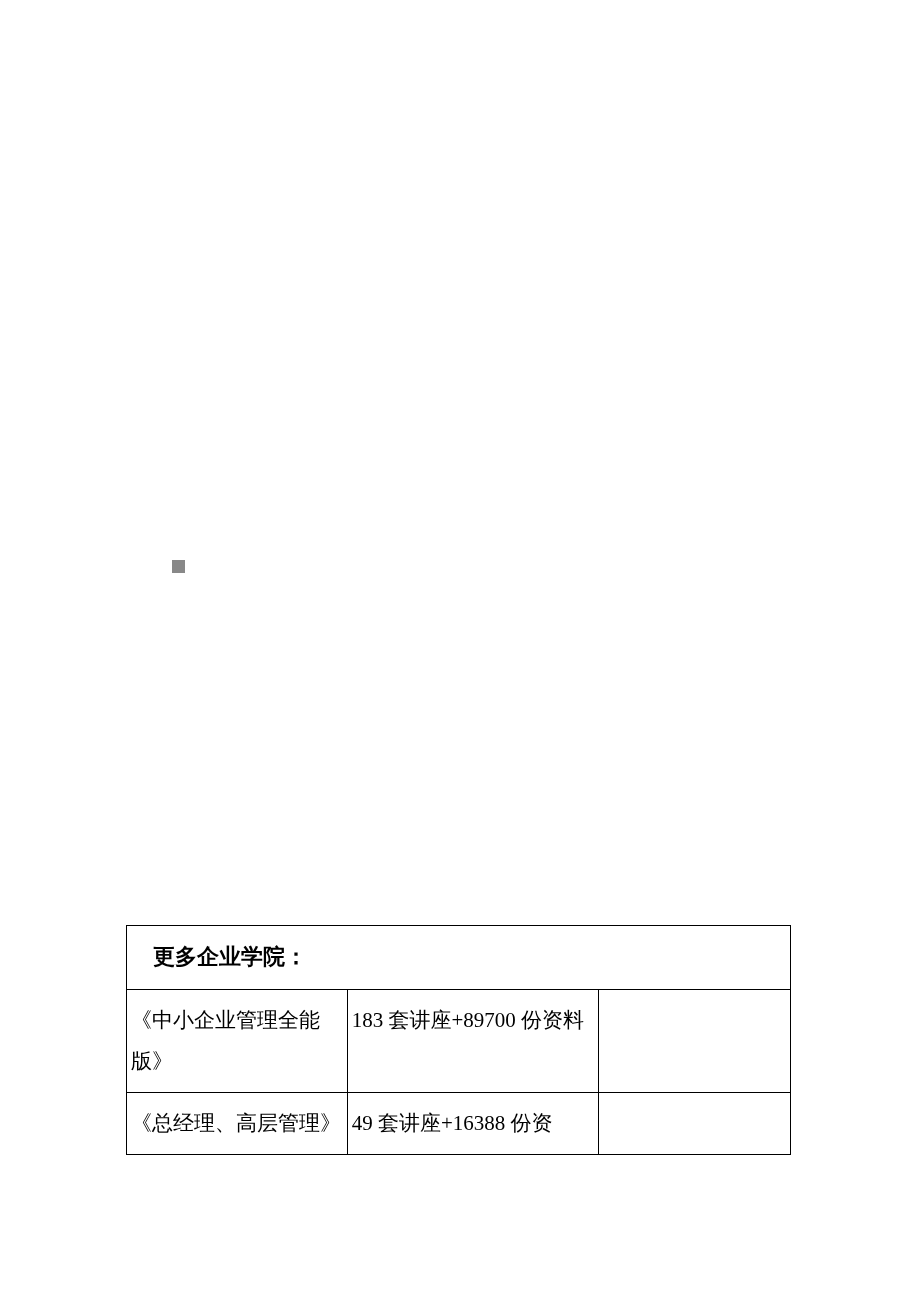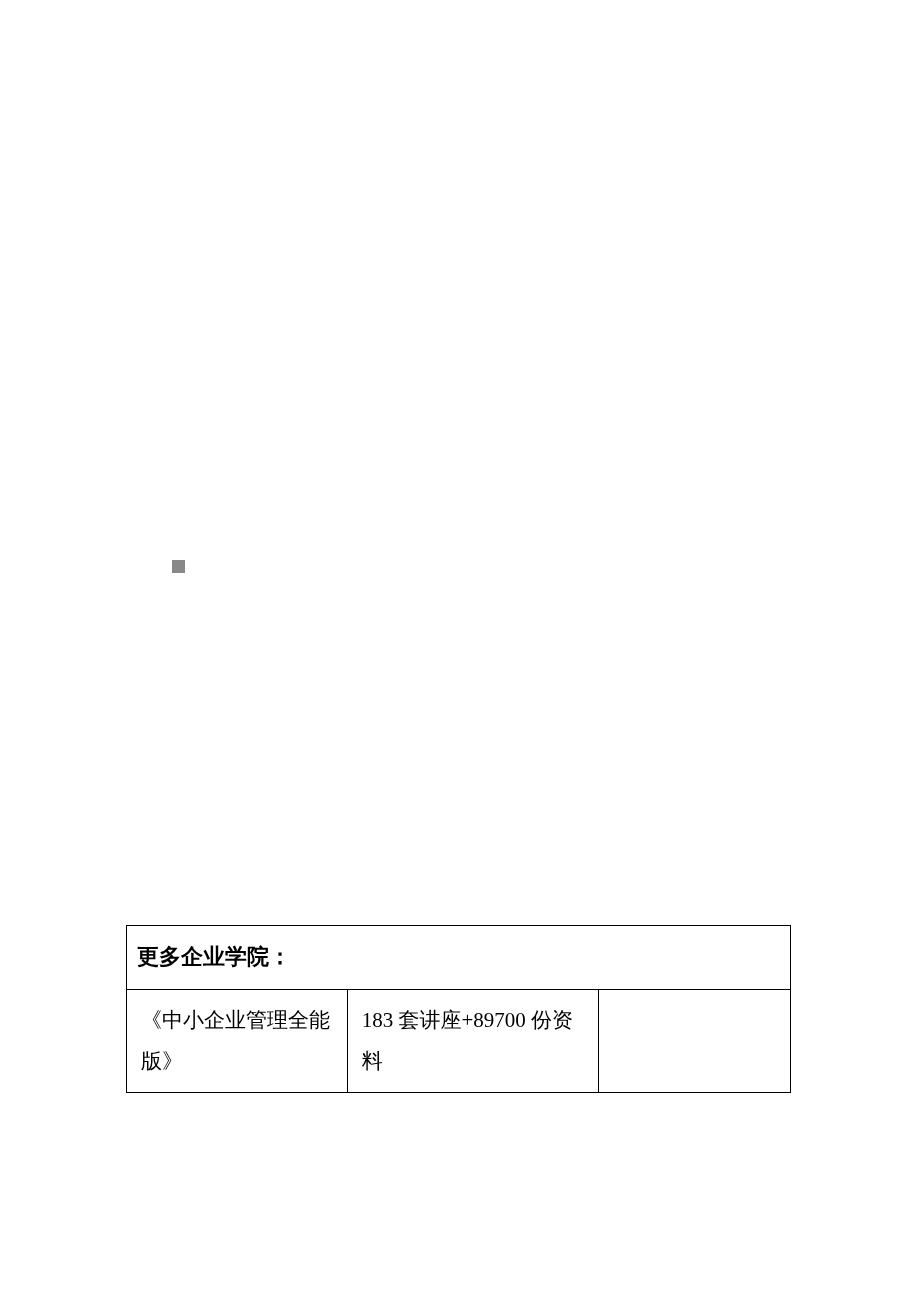--- a/index.html
+++ b/index.html
@@ -21,44 +21,49 @@
     .content-table {
       position: absolute;
       left: 126px;
       top: 925px;
       width: 665px;
       border-collapse: collapse;
       border: 1.5px solid #000000;
     }
     .content-table td {
       border: 1px solid #000000;
-      padding: 10px 14px;
+      padding: 10px 4px;
       font-size: 21px;
       line-height: 1.95;
       vertical-align: top;
       color: #000000;
     }
     .header-row td {
       font-size: 22px;
       font-weight: bold;
-      padding: 10px 10px;
+      padding: 10px 26px;
     }
     .col1 { width: 228px; }
     .col2 { width: 259px; }
     .col3 { width: 200px; }
   </style>
 </head>
 <body>
 
 <div class="small-square"></div>
 
 <table class="content-table">
   <tbody>
       <tr class="header-row">
     <td colspan="3">更多企业学院：</td>
   </tr>
   <tr>
     <td class="col1">《中小企业管理全能版》</td>
     <td class="col2">183 套讲座+89700 份资料</td>
     <td class="col3"></td>
   </tr>
+  <tr>
+    <td class="col1">《总经理、高层管理》</td>
+    <td class="col2">49 套讲座+16388 份资</td>
+    <td class="col3"></td>
+  </tr>
 </tbody>
   </table>
 
 </body></html>

